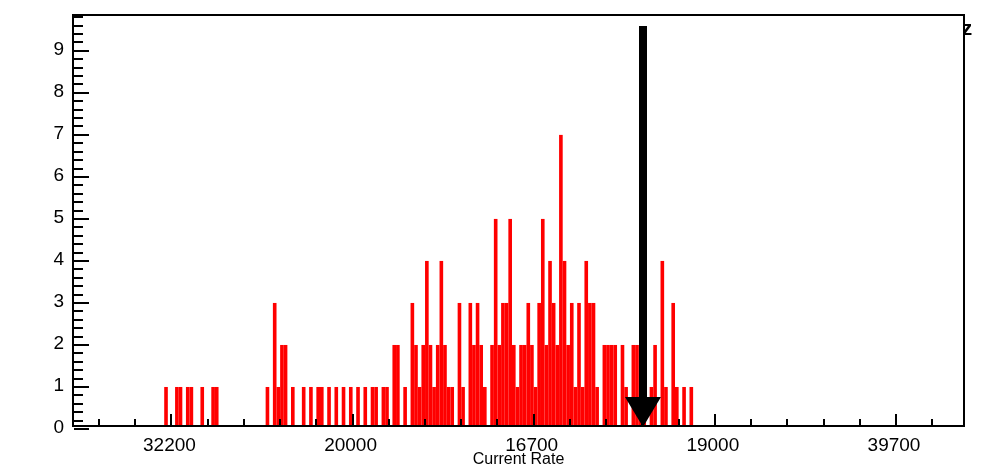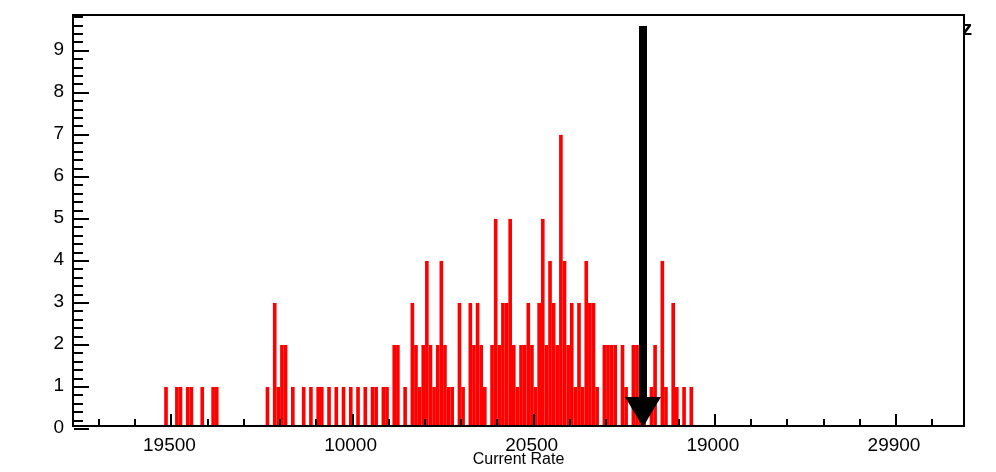--- a/index.html
+++ b/index.html
@@ -236,23 +236,23 @@
       <div class="xtick-minor" style="left: 567.404px;"></div>
       <div class="xtick-minor" style="left: 603.632px;"></div>
       <div class="xtick-minor" style="left: 676.086px;"></div>
       <div class="xtick-minor" style="left: 712.313px;"></div>
       <div class="xtick-minor" style="left: 748.54px;"></div>
       <div class="xtick-minor" style="left: 784.768px;"></div>
       <div class="xtick-minor" style="left: 857.222px;"></div>
     </div>
 
   <div id="xlabels">
-      <div class="xlabel" style="left: 169.451px;">19500</div>
-      <div class="xlabel" style="left: 350.587px;">10000</div>
-      <div class="xlabel" style="left: 531.723px;">20500</div>
+      <div class="xlabel" style="left: 169.451px;">32200</div>
+      <div class="xlabel" style="left: 350.587px;">20000</div>
+      <div class="xlabel" style="left: 531.723px;">16700</div>
       <div class="xlabel" style="left: 712.859px;">19000</div>
-      <div class="xlabel" style="left: 893.995px;">29900</div>
+      <div class="xlabel" style="left: 893.995px;">39700</div>
     </div>
   <div id="xaxis-title" style="left: 518.5px;">Current Rate</div>
 
 <div id="marker" style="left: 639.179px; top: 25.764px; width: 8px; height: 373.236px; background: rgb(0, 0, 0);"></div>
     <div style="position: absolute; left: 625.179px; top: 397px; width: 0px; height: 0px; border-left: 18px solid transparent; border-right: 18px solid transparent; border-top: 30px solid rgb(0, 0, 0);"></div>
   </div>
 
 </body></html>

